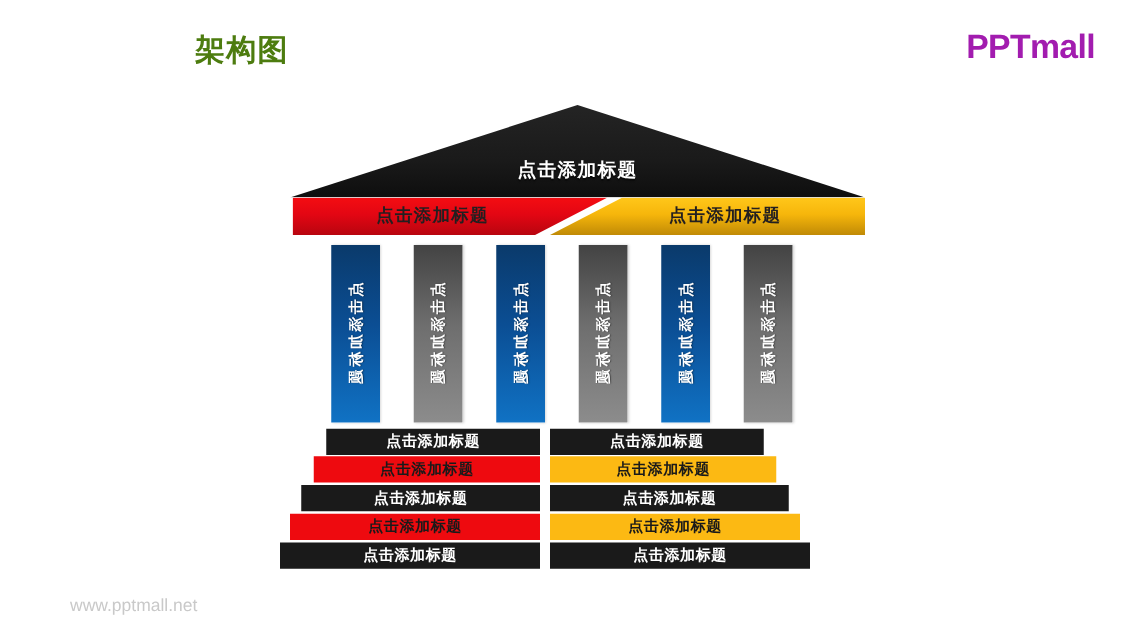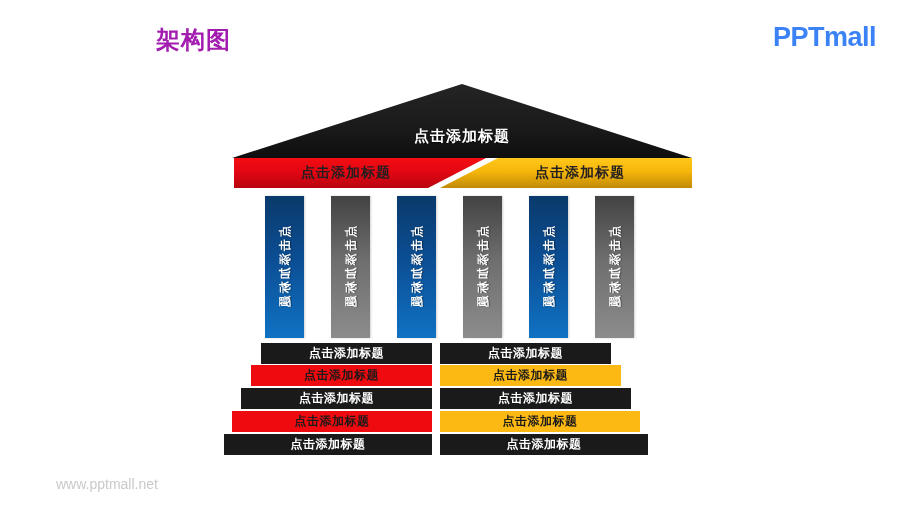--- a/index.html
+++ b/index.html
@@ -15,31 +15,31 @@
     overflow: hidden;
   }
 
   
   .page-title {
     position: absolute;
     left: 156px;
     top: 24px;
     font-size: 24px;
     font-weight: bold;
-    color: #a21caf;
+    color: #4d7c0f;
     letter-spacing: 1px;
     white-space: nowrap;
   }
   .brand-logo {
     position: absolute;
     right: 24px;
     top: 22px;
     font-size: 27px;
     font-weight: bold;
-    color: #3b82f6;
+    color: #a21caf;
     letter-spacing: -0.5px;
     white-space: nowrap;
     user-select: none;
   }
   .footer-url {
     position: absolute;
     left: 56px;
     bottom: 14px;
     font-size: 14px;
     color: #c9c9c9;

